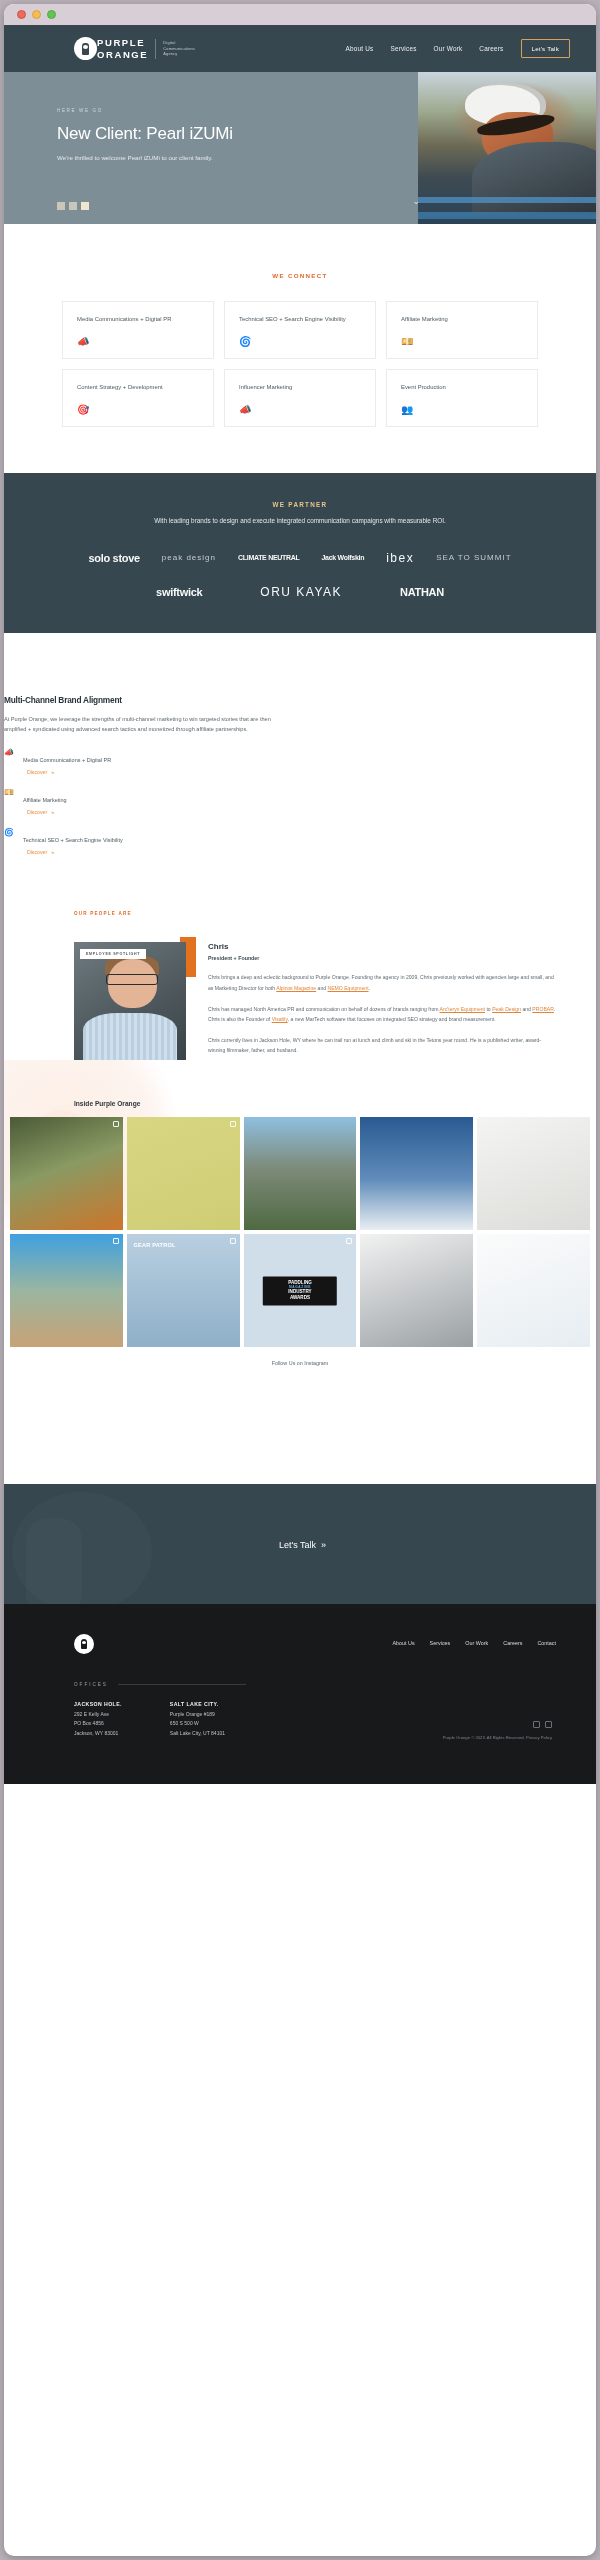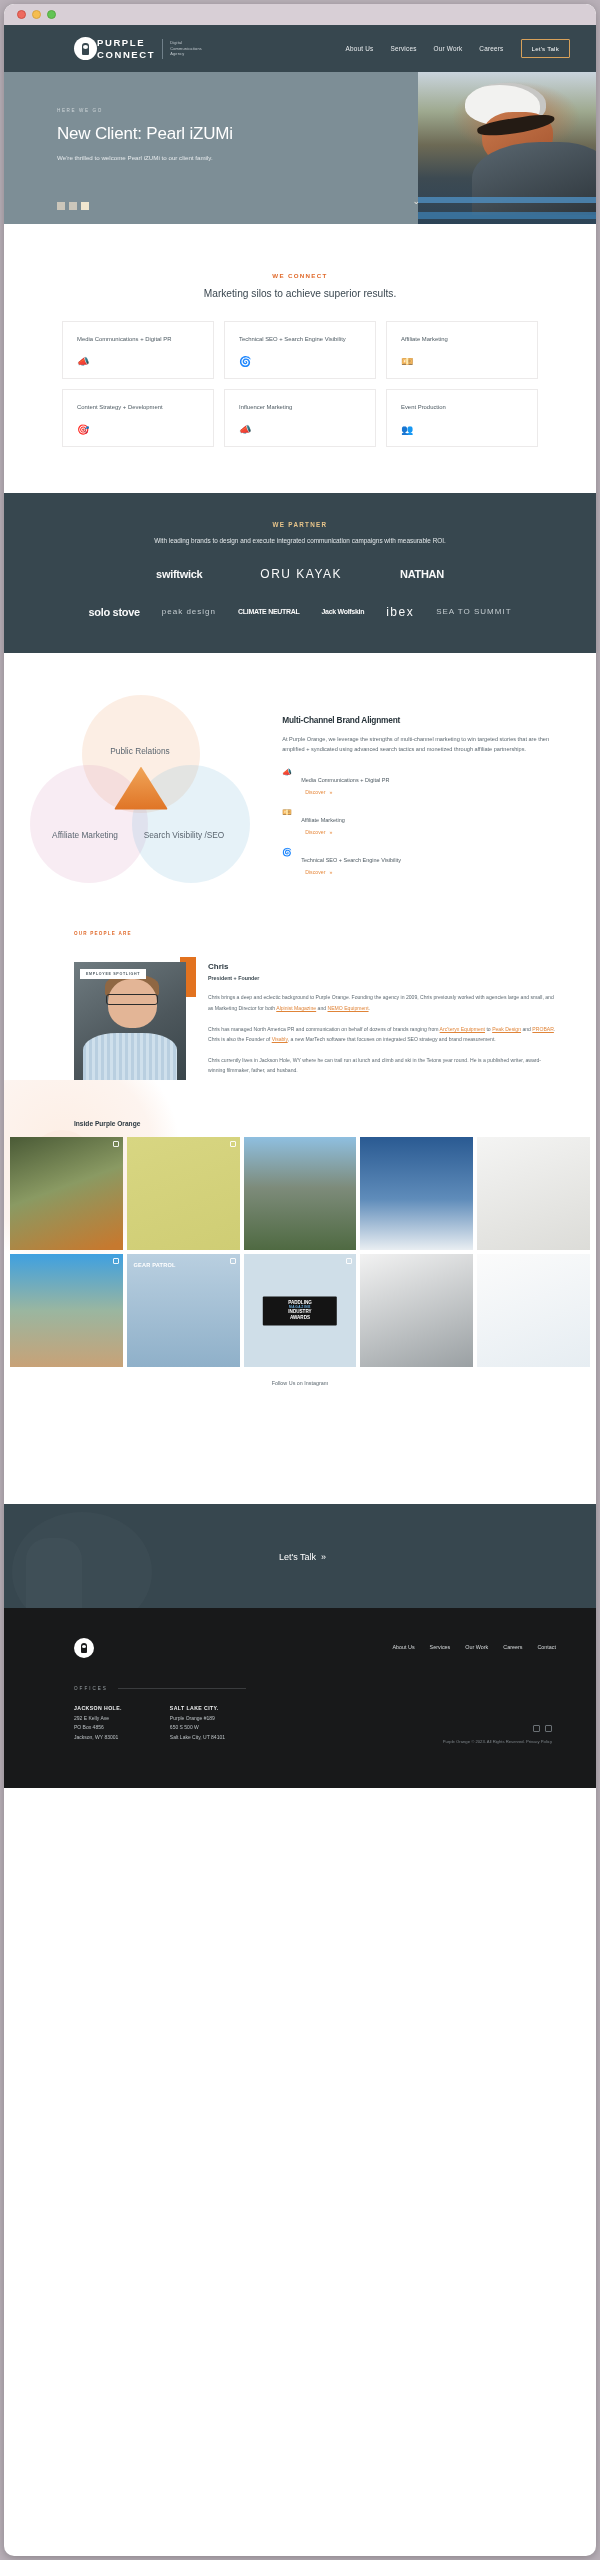--- a/index.html
+++ b/index.html
@@ -207,21 +207,21 @@
   .g10{background:linear-gradient(160deg,#fbfbfb,#e6edf2);}
   .awards{
     position:absolute;left:50%;top:50%;transform:translate(-50%,-50%);
     background:#141414;color:#fff;font-size:4.6px;font-weight:bold;
     text-align:center;line-height:1.25;padding:4px 5px;border-radius:1px;width:66%;
   }
   .awards em{display:block;font-style:normal;color:#6fb4e8;font-size:3.2px;letter-spacing:.6px;}
   .gp{position:absolute;left:6%;top:7%;color:#fff;font-size:5.6px;font-weight:bold;letter-spacing:.2px;}
 
   
-  .lets { background:#37474f; height:104px; position:relative; display:flex; align-items:center; justify-content:center;}
+  .lets { background:#37474f; height:120px; position:relative; display:flex; align-items:center; justify-content:center;}
   .lets-ghost{
     position:absolute;left:8px;top:8px;width:140px;height:120px;border-radius:50%;
     background:rgba(255,255,255,.025);
   }
   .lets-ghost2{
     position:absolute;left:22px;top:34px;width:56px;height:86px;border-radius:22px 22px 6px 6px;
     background:rgba(255,255,255,.025);
   }
   .lets-t{ color:#fff; font-size:11px; position:relative; }
   .lets-t span{ font-size:9px; margin-left:5px; }
@@ -256,21 +256,21 @@
     <span class="dot g"></span>
   </div>
 
   <div class="nav">
     <div class="brand">
       <span class="brand-mark">
           <i></i>
         </span>
       <span class="brand-words">
         <span>PURPLE</span><br>
-        <span>CONNECT</span>
+        <span>ORANGE</span>
       </span>
       <span class="brand-div"></span>
       <span class="brand-sub">Digital<br>Communications<br>Agency</span>
     </div>
     <div class="nav-links">
       <a href="#">About Us</a>
       <a href="#">Services</a>
       <a href="#">Our Work</a>
       <a href="#">Careers</a>
       <span class="nav-cta">Let's Talk</span>
@@ -294,21 +294,20 @@
       <span class="shades"></span>
       <span class="shoulder"></span>
       <span class="rail"></span>
       <span class="rail2"></span>
     </div>
     <div class="hero-chev">⌄</div>
   </div>
 
   <div class="sec" style="padding:48px 0 46px;">
     <div class="eyebrow-o">WE CONNECT</div>
-    <div class="h2">Marketing silos to achieve superior results.</div>
     <div class="cards">
       <div class="card">
         <div class="t">Media Communications + Digital PR</div>
         <div class="ic">📣</div>
       </div>
       <div class="card">
         <div class="t">Technical SEO + Search Engine Visibility</div>
         <div class="ic">🌀</div>
       </div>
       <div class="card">
@@ -326,45 +325,36 @@
       <div class="card">
         <div class="t">Event Production</div>
         <div class="ic">👥</div>
       </div>
     </div>
   </div>
 
   <div class="partners">
     <div class="p-eyebrow">WE PARTNER</div>
     <div class="p-sub">With leading brands to design and execute integrated communication campaigns with measurable ROI.</div>
-    <div class="logos row2">
-      <span class="logo">swiftwick</span>
-      <span class="logo thin">ORU KAYAK</span>
-      <span class="logo">NATHAN</span>
-    </div>
     <div class="logos">
       <span class="logo">solo stove</span>
       <span class="logo small">peak design</span>
       <span class="logo two">CLIMATE NEUTRAL</span>
       <span class="logo two">Jack Wolfskin</span>
       <span class="logo thin">ibex</span>
       <span class="logo small">SEA TO SUMMIT</span>
     </div>
+    <div class="logos row2">
+      <span class="logo">swiftwick</span>
+      <span class="logo thin">ORU KAYAK</span>
+      <span class="logo">NATHAN</span>
+    </div>
   </div>
 
   <div class="venn-sec">
-    <div class="venn">
-      <span class="circ c-pr"></span>
-      <span class="circ c-aff"></span>
-      <span class="circ c-seo"></span>
-      <span class="tri"></span>
-      <span class="venn-lbl l-pr">Public Relations</span>
-      <span class="venn-lbl l-aff">Affiliate Marketing</span>
-      <span class="venn-lbl l-seo">Search Visibility /SEO</span>
-    </div>
     <div class="venn-copy">
       <div class="venn-h">Multi-Channel Brand Alignment</div>
       <div class="venn-p">At Purple Orange, we leverage the strengths of multi-channel marketing to win targeted stories that are then amplified + syndicated using advanced search tactics and monetized through affiliate partnerships.</div>
 
       <div class="disc-row">
         <span class="disc-ic">📣</span>
         <span>
           <span class="disc-t">Media Communications + Digital PR</span>
           <div class="disc-l">
             <span>Discover</span><span>»</span>

